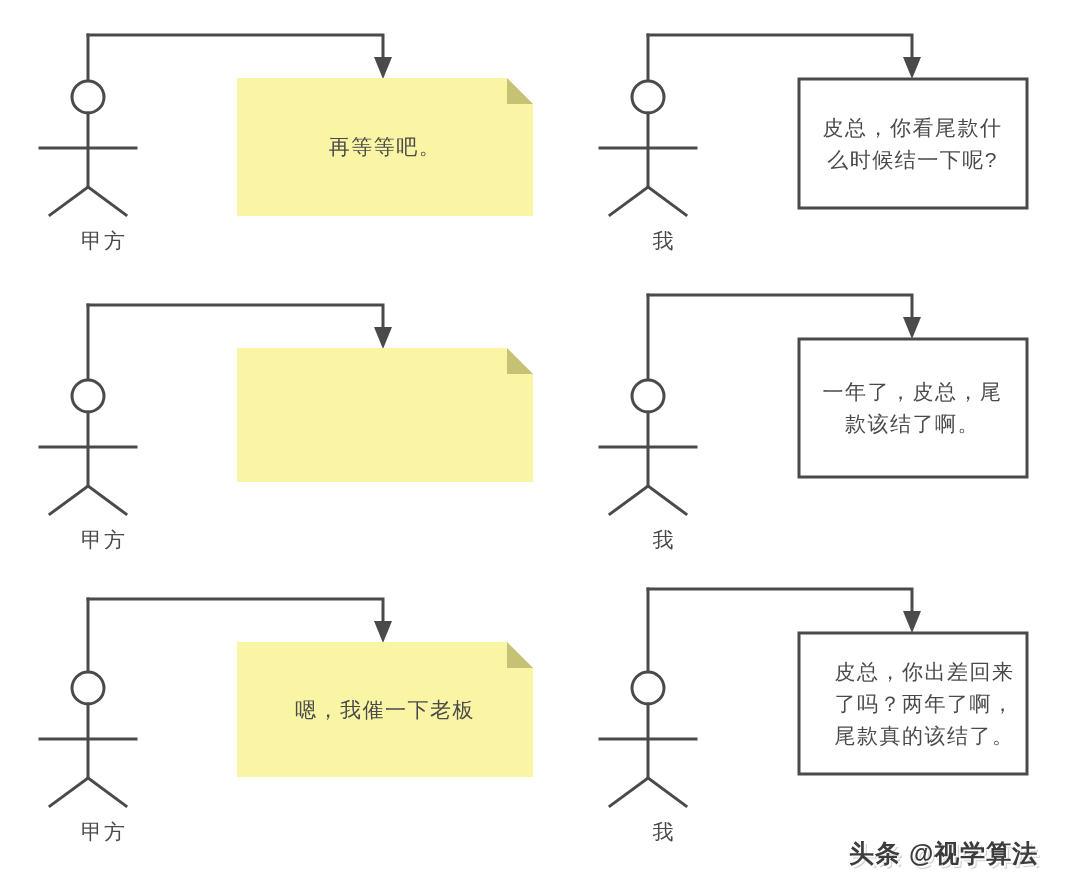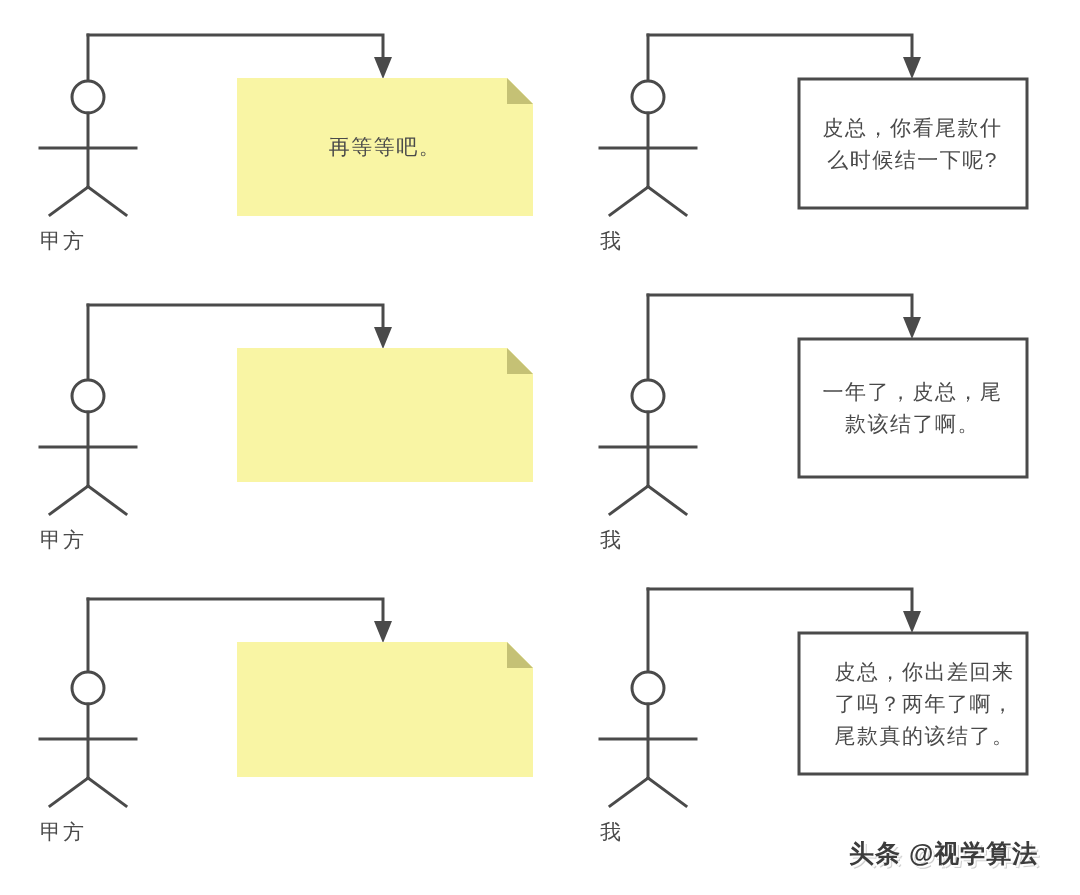--- a/index.html
+++ b/index.html
@@ -29,23 +29,23 @@
     box-sizing: border-box;
     font-size: 21px;
     line-height: 32px;
     letter-spacing: 1.5px;
     color: #4a4a4a;
   }
   .note-text.sticky-pad { padding: 0 26px; }
   .note-text.box-pad { padding: 0 19px; text-align: center; }
   .actor {
     position: absolute;
-    left: 10px;
+    left: 16px;
     width: 116px;
-    text-align: left;
+    text-align: center;
     font-size: 21px;
     letter-spacing: 2px;
     color: #4a4a4a;
   }
   .watermark {
     position: absolute;
     left: 849px;
     top: 837px;
     font-size: 25px;
     font-weight: bold;
@@ -141,20 +141,21 @@
       <polygon class="fold" points="477,45 503,71 477,71"></polygon>
       <g>
         <line class="ln" x1="58" y1="2" x2="58" y2="81"></line>
         <circle class="head" cx="58" cy="91" r="16"></circle>
         <line class="ln" x1="58" y1="107" x2="58" y2="181"></line>
         <line class="ln" x1="10" y1="142" x2="106" y2="142"></line>
         <line class="ln" x1="58" y1="181" x2="20" y2="209"></line>
         <line class="ln" x1="58" y1="181" x2="96" y2="209"></line>
       </g>
     </svg>
+    <div class="note-text sticky-pad" style="left:207px;top:45px;width:296px;height:135px">嗯，我催一下老板</div>
     <div class="actor" style="top:221px">甲方</div>
   </div>
 
   <div class="panel" style="left:590px;top:587px">
     <svg width="520" height="262" viewBox="0 0 520 262">
       <polyline class="ln" points="58,2 322,2 322,28"></polyline>
       <polygon class="fillhead" points="313,24 331,24 322,46"></polygon>
       <rect class="speechbox" x="209" y="46" width="228" height="141"></rect>
       <g>
         <line class="ln" x1="58" y1="2" x2="58" y2="91"></line>

